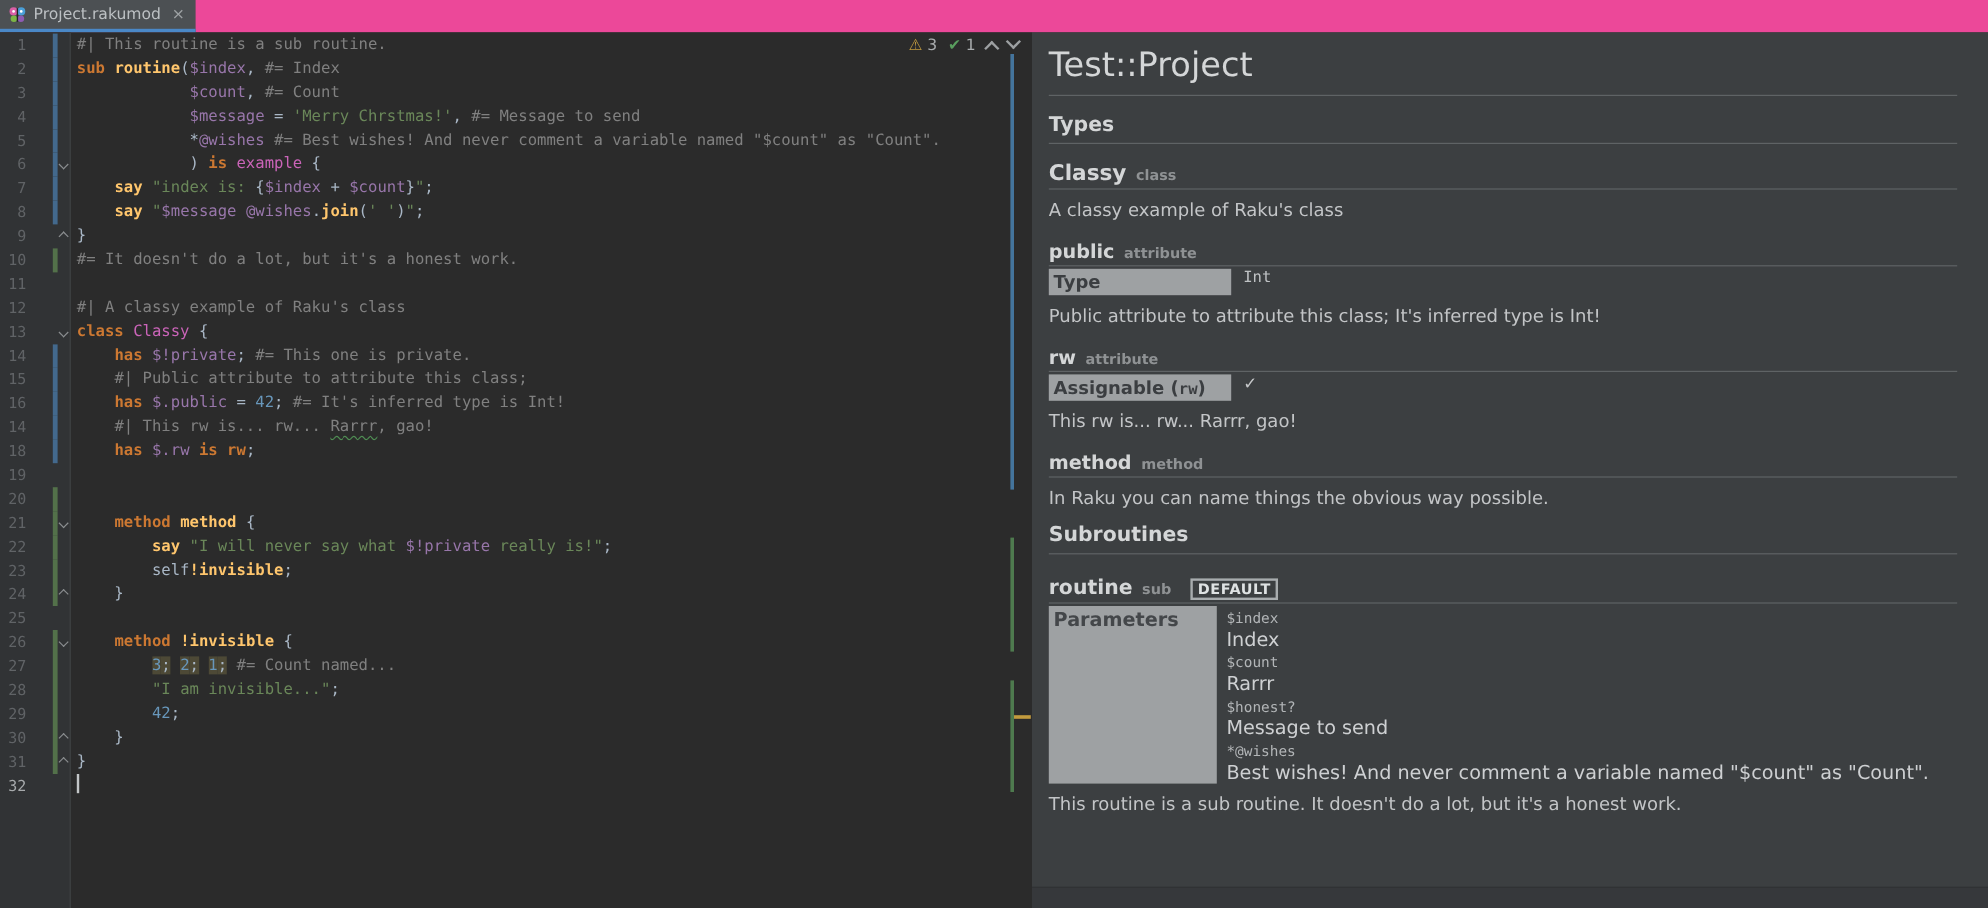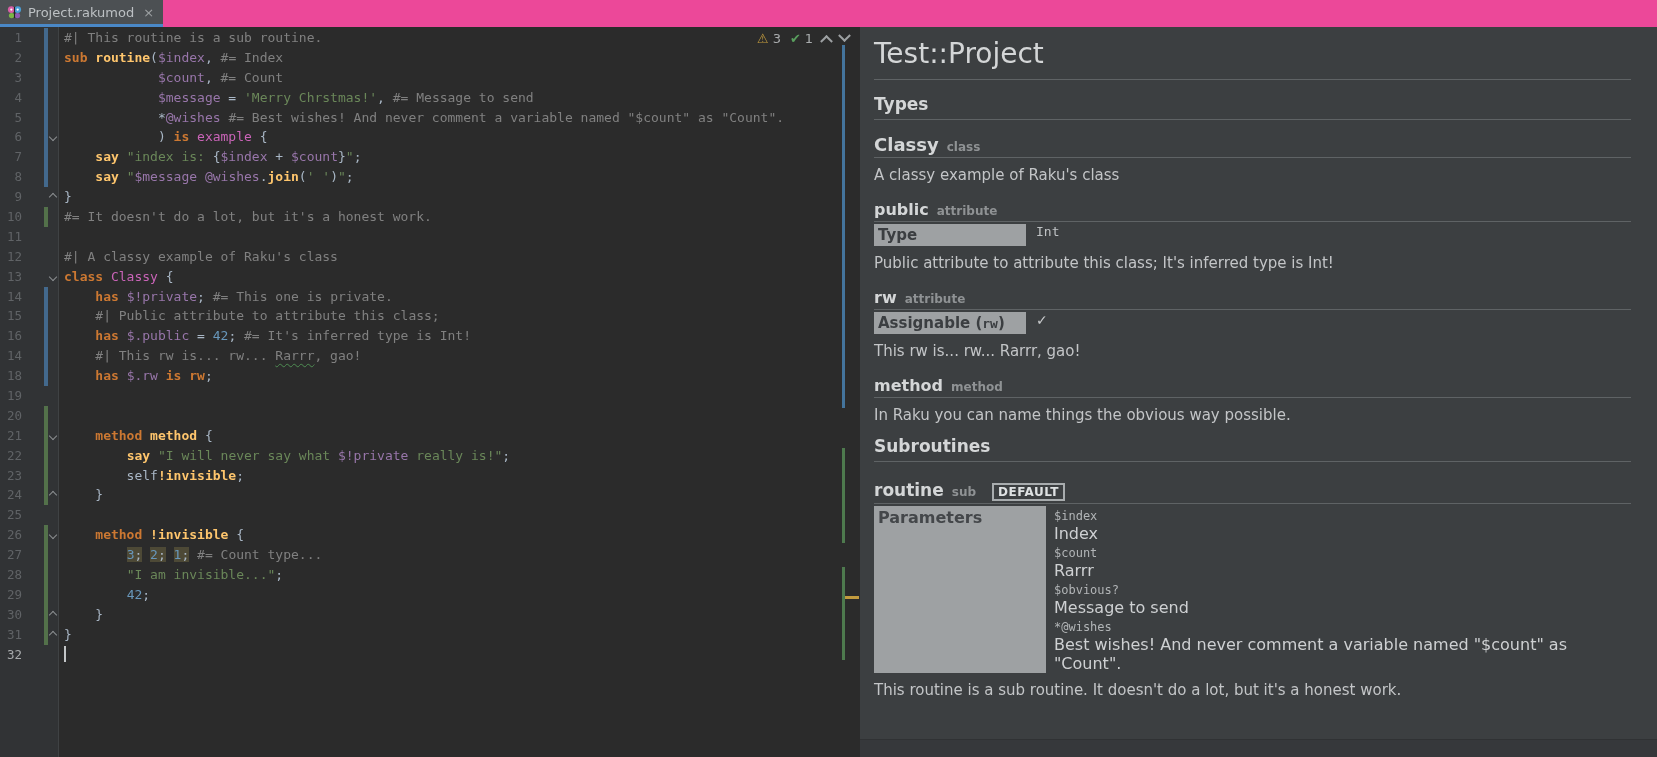--- a/index.html
+++ b/index.html
@@ -79,21 +79,21 @@
   .mt14{margin-top:14px}.mt16{margin-top:16px}.mt12{margin-top:12px}.mt18{margin-top:18px}
   .cellrow{margin-top:2px;display:flex;align-items:flex-start}
   .cell{width:152px;background:#9ea1a3;color:#3b3e41;font-weight:bold;font-size:15px;
         padding:2px 4px;box-sizing:border-box}
   .cell .mono-in{font-family:"DejaVu Sans Mono",monospace;font-size:13px}
   .cellval{margin-left:10px;font-family:"DejaVu Sans Mono",monospace;font-size:13px;color:#bfc2c4}
   .check{margin-left:10px;color:#c6c8ca;font-size:14px}
   .badge{border:2px solid #a8acae;color:#dfe2e3;font-weight:bold;font-size:12px;
          padding:0 4px;margin-left:8px;letter-spacing:.5px}
   .ptable{display:flex;margin-top:2px;align-items:stretch}
-  .pcell{width:172px;background:#9ea1a3;color:#44474a;font-weight:bold;font-size:16px;
+  .pcell{width:140px;background:#9ea1a3;color:#44474a;font-weight:bold;font-size:16px;
          padding:2px 4px;box-sizing:border-box;flex-shrink:0}
   .plist{padding-left:8px}
   .psig{font-family:"DejaVu Sans Mono",monospace;font-size:12px;color:#b2b5b7;
         line-height:15px;margin-top:3px}
   .pdesc{font-size:16px;color:#ced0d2;line-height:19px}
   #panel-footer{position:absolute;left:0;right:0;bottom:0;height:17px;background:#36383b;
                 border-top:1px solid #303234}
 </style>
 </head>
 <body>
@@ -256,21 +256,21 @@
         <span class="ln">26</span>
         <span class="mk mk-g"></span>
         <span class="fold">
           <i class="chv dn"></i>
         </span>
         <span class="codeline"><span class="tk-def">    </span><span class="tk-kw">method</span><span class="tk-def"> </span><span class="tk-fn">!invisible</span><span class="tk-def"> {</span></span>
       </div>
       <div class="crow">
         <span class="ln">27</span>
         <span class="mk mk-g"></span>
-        <span class="codeline"><span class="tk-def">        </span><span class="tk-numh">3</span><span class="tk-defh">;</span><span class="tk-def"> </span><span class="tk-numh">2</span><span class="tk-defh">;</span><span class="tk-def"> </span><span class="tk-numh">1</span><span class="tk-defh">;</span><span class="tk-def"> </span><span class="tk-cm">#= Count type...</span></span>
+        <span class="codeline"><span class="tk-def">        </span><span class="tk-numh">3</span><span class="tk-defh">;</span><span class="tk-def"> </span><span class="tk-numh">2</span><span class="tk-defh">;</span><span class="tk-def"> </span><span class="tk-numh">1</span><span class="tk-defh">;</span><span class="tk-def"> </span><span class="tk-cm">#= Count named...</span></span>
       </div>
       <div class="crow">
         <span class="ln">28</span>
         <span class="mk mk-g"></span>
         <span class="codeline"><span class="tk-def">        </span><span class="tk-str">"I am invisible..."</span><span class="tk-def">;</span></span>
       </div>
       <div class="crow">
         <span class="ln">29</span>
         <span class="mk mk-g"></span>
         <span class="codeline"><span class="tk-def">        </span><span class="tk-num">42</span><span class="tk-def">;</span></span>
@@ -359,21 +359,21 @@
     <span class="kind">sub</span>
     <span class="badge">DEFAULT</span>
   </div>
   <div class="ptable">
     <div class="pcell">Parameters</div>
     <div class="plist" id="param-list">
         <div class="psig">$index</div>
         <div class="pdesc">Index</div>
         <div class="psig">$count</div>
         <div class="pdesc">Rarrr</div>
-        <div class="psig">$obvious?</div>
+        <div class="psig">$honest?</div>
         <div class="pdesc">Message to send</div>
         <div class="psig">*@wishes</div>
         <div class="pdesc">Best wishes! And never comment a variable named "$count" as "Count".</div>
       </div>
   </div>
   <div class="para">This routine is a sub routine. It doesn't do a lot, but it's a honest work.</div>
 
   <div id="panel-footer"></div>
 </div>
 

